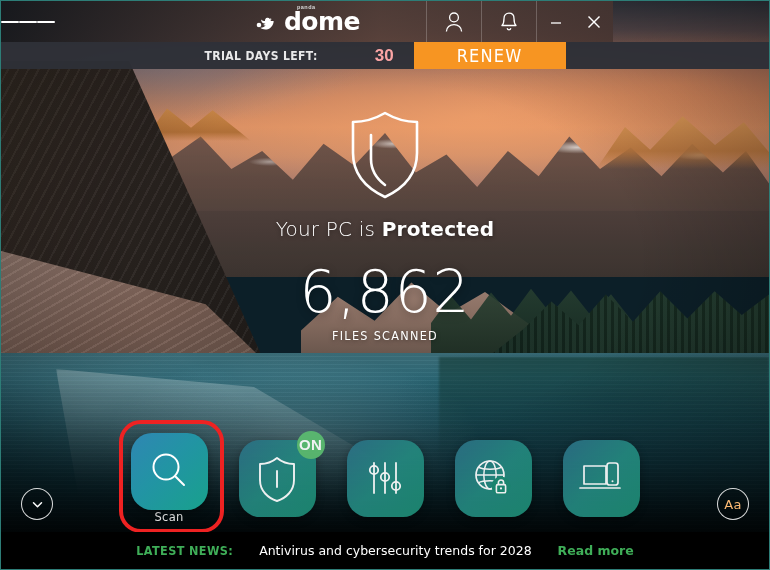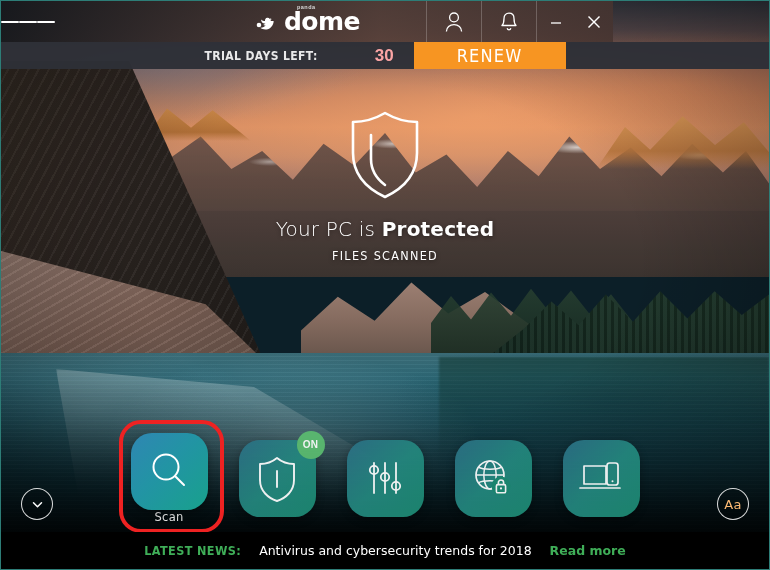--- a/index.html
+++ b/index.html
@@ -275,21 +275,21 @@
   .tile.dim{
     background:linear-gradient(135deg,#2c6f86 0%, #24887f 50%, #1d8c74 100%);
     opacity:.93;
   }
   .tile-label{
     color:#e8e8e8; font-size:11.5px; letter-spacing:.2px;
     font-family:"DejaVu Sans","Liberation Sans", sans-serif;
   }
   .on-badge{
     position:absolute; right:-9px; top:-9px; width:28px; height:28px; border-radius:50%;
-    background:#5bbc70; color:#fff; font-size:10px; font-weight:700; letter-spacing:.3px;
+    background:#5bbc70; color:#fff; font-size:15px; font-weight:700; letter-spacing:.3px;
     display:flex; align-items:center; justify-content:center;
   }
   .scan-highlight{
     position:absolute; left:118px; top:419px; width:105px; height:113px;
     border:4px solid #ee2222; border-radius:22px; z-index:15; pointer-events:none;
   }
 
   
   .round-btn{
     position:absolute; width:32px; height:32px; border-radius:50%;
@@ -298,21 +298,21 @@
     color:#fdba74; cursor:pointer; z-index:14; background:rgba(0,0,0,.12);
   }
   .btn-expand{ left:20px; bottom:49px; }
   .btn-textsize{ right:20px; bottom:49px; font-size:13px; letter-spacing:.3px;
     font-family:"DejaVu Sans","Liberation Sans", sans-serif; }
 
   
   .newsbar{
     position:absolute; left:0; bottom:0; width:768px; height:37px;
     background:#000;
-    display:flex; align-items:center; justify-content:center; gap:0;
+    display:flex; align-items:center; justify-content:center; gap:8px;
     z-index:16;
   }
   .news-label{
     color:#3fae58; font-size:12.5px; font-weight:700; letter-spacing:.4px;
     font-family:"DejaVu Sans Condensed","Liberation Sans", sans-serif;
   }
   .news-text{
     color:#fff; font-size:12.5px; margin-left:18px;
     font-family:"DejaVu Sans","Liberation Sans", sans-serif;
   }
@@ -406,20 +406,21 @@
     <svg class="shield-big" width="80" height="92" viewBox="0 0 80 92">
       <path d="M40 4 C28 11, 16 13, 8 13 L8 44 C8 66, 23 80, 40 88 C57 80, 72 66, 72 44 L72 13 C64 13, 52 11, 40 4 Z" fill="none" stroke="#ffffff" stroke-width="2.6" stroke-linejoin="round"></path>
       <path d="M26 26 L26 50 C26 62, 32 70, 40 76" fill="none" stroke="#ffffff" stroke-width="2.6" stroke-linecap="round"></path>
     </svg>
 
     <div class="status-text">
       <span>Your PC is </span><b>Protected</b>
     </div>
 
 
+    <div class="files-count">6,862</div>
     <div class="files-label">FILES SCANNED</div>
   </div>
 
   <div class="dock">
 
     <div class="tile-wrap">
       <div class="tile">
         <svg width="46" height="46" viewBox="0 0 46 46">
           <circle cx="20" cy="19" r="12.5" fill="none" stroke="#fff" stroke-width="2"></circle>
           <line x1="29.2" y1="28.2" x2="38" y2="37" stroke="#fff" stroke-width="2" stroke-linecap="round"></line>
@@ -488,17 +489,17 @@
   <div class="round-btn btn-expand">
     <svg width="15" height="15" viewBox="0 0 15 15">
       <polyline points="3.5,5.8 7.5,9.8 11.5,5.8" fill="none" stroke="#fff" stroke-width="1.5" stroke-linecap="round" stroke-linejoin="round"></polyline>
     </svg>
   </div>
 
   <div class="round-btn btn-textsize">Aa</div>
 
   <div class="newsbar">
     <span class="news-label">LATEST NEWS:</span>
-    <span class="news-text">Antivirus and cybersecurity trends for 2018</span>
+    <span class="news-text">Antivirus and cybersecurity trends for 2028</span>
     <span class="news-more">Read more</span>
   </div>
 
 </div>
 
 </body></html>

